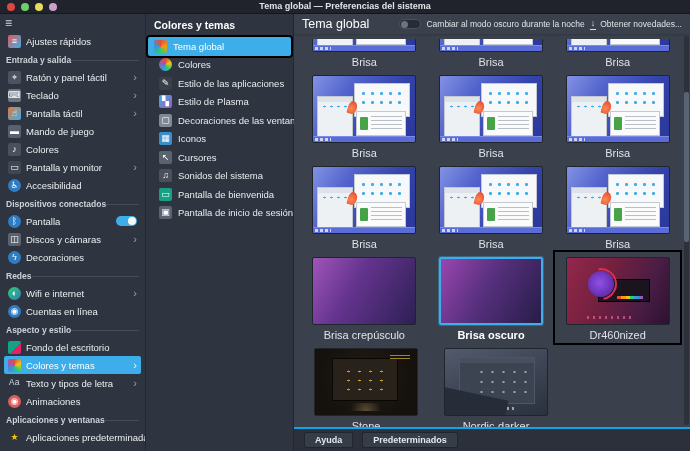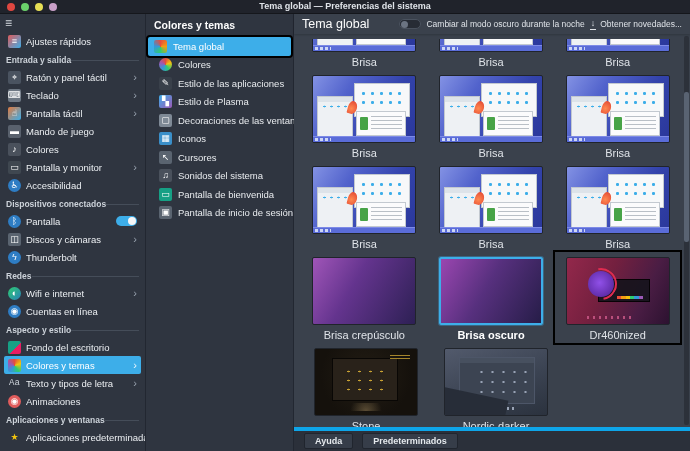--- a/index.html
+++ b/index.html
@@ -137,21 +137,21 @@
       background-image:radial-gradient(#c9a233 1px,transparent 1.3px); background-size:11px 9px; }
   .v-stone .t-dots { right:7px; top:6px; width:20px; height:4px;
       background:repeating-linear-gradient(#c9a233 0 1px,transparent 1px 3px); opacity:.8; }
   .v-stone .t-task { left:30px; bottom:4px; width:42px; height:8px;
       background:radial-gradient(circle at 50% 100%,#5a4c34 0%,transparent 70%); }
 
   .scroll-track { position:absolute; right:1px; top:2px; bottom:2px; width:5px; background:#2c313a; border-radius:2px; }
   .scroll-handle { position:absolute; right:1px; top:58px; width:5px; height:150px; background:#596372; border-radius:2px; }
 
   
-  .footer { height:24px; background:#2b303a; border-top:4px solid #0ea5e9; display:flex; align-items:center; gap:9px; padding:0 10px; }
+  .footer { height:24px; background:#2b303a; border-top:2px solid #0ea5e9; display:flex; align-items:center; gap:9px; padding:0 10px; }
   .btn { height:16px; padding:0 10px; display:flex; align-items:center; background:#363d49; border:1px solid #20252e; border-radius:2px; font-size:9px; font-weight:bold; color:#e4e8ec; }
 </style>
 </head>
 <body>
 
 <div class="titlebar">
   <div class="lights">
     <span class="light red"></span>
     <span class="light green"></span>
     <span class="light yellow"></span>
@@ -216,21 +216,21 @@
     <span class="nav-label">Pantalla</span>
   <span class="mini-toggle"></span>
         </div>
         <div class="nav-item">
     <span class="icon13" style="background: rgb(90, 100, 112);">◫</span>
     <span class="nav-label">Discos y cámaras</span>
   <span class="chev">›</span>
         </div>
         <div class="nav-item">
     <span class="icon13 round" style="background: rgb(46, 125, 196);">ϟ</span>
-    <span class="nav-label">Thunderbolt</span>
+    <span class="nav-label">Decoraciones</span>
   </div>
         <div class="nav-sec">
     <span class="sec-label">Redes</span>
           <span class="sec-line"></span>
   </div>
         <div class="nav-item">
     <span class="icon13 round" style="background: linear-gradient(135deg, rgb(46, 204, 113), rgb(41, 128, 185));">◐</span>
     <span class="nav-label">Wifi e internet</span>
   <span class="chev">›</span>
         </div>

